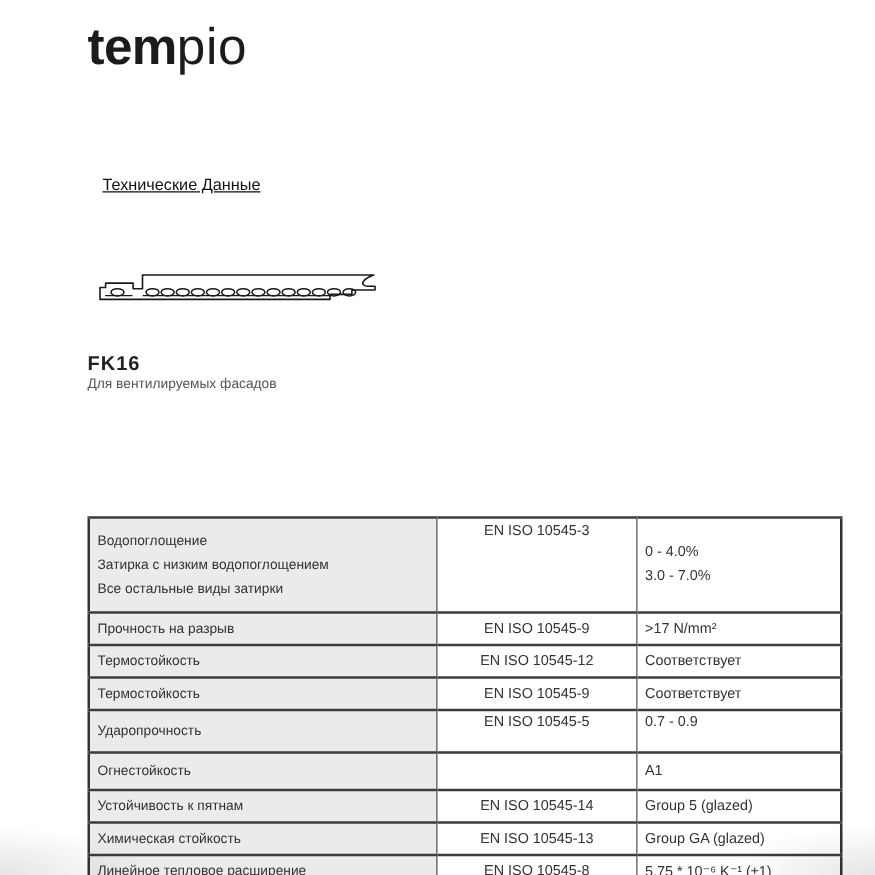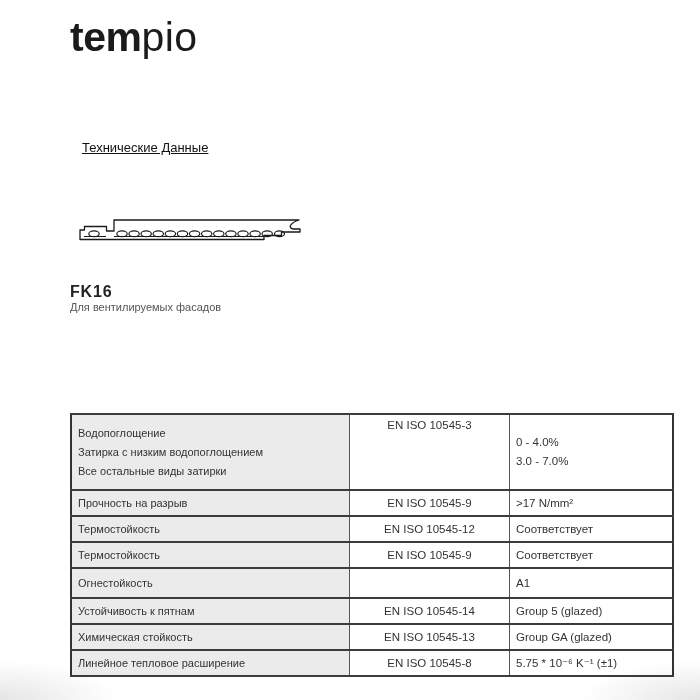--- a/index.html
+++ b/index.html
@@ -117,20 +117,25 @@
       <tr class="r-sm">
         <td class="prop">Термостойкость</td>
         <td class="std">EN ISO 10545-12</td>
         <td class="val">Соответствует</td>
       </tr>
       <tr class="r-sm">
         <td class="prop">Термостойкость</td>
         <td class="std">EN ISO 10545-9</td>
         <td class="val">Соответствует</td>
       </tr>
+      <tr class="r-impact">
+        <td class="prop">Ударопрочность</td>
+        <td class="std">EN ISO 10545-5</td>
+        <td class="val">0.7 - 0.9</td>
+      </tr>
       <tr class="r-md">
         <td class="prop">Огнестойкость</td>
         <td class="std"></td>
         <td class="val">A1</td>
       </tr>
       <tr class="r-sm">
         <td class="prop">Устойчивость к пятнам</td>
         <td class="std">EN ISO 10545-14</td>
         <td class="val">Group 5 (glazed)</td>
       </tr>

